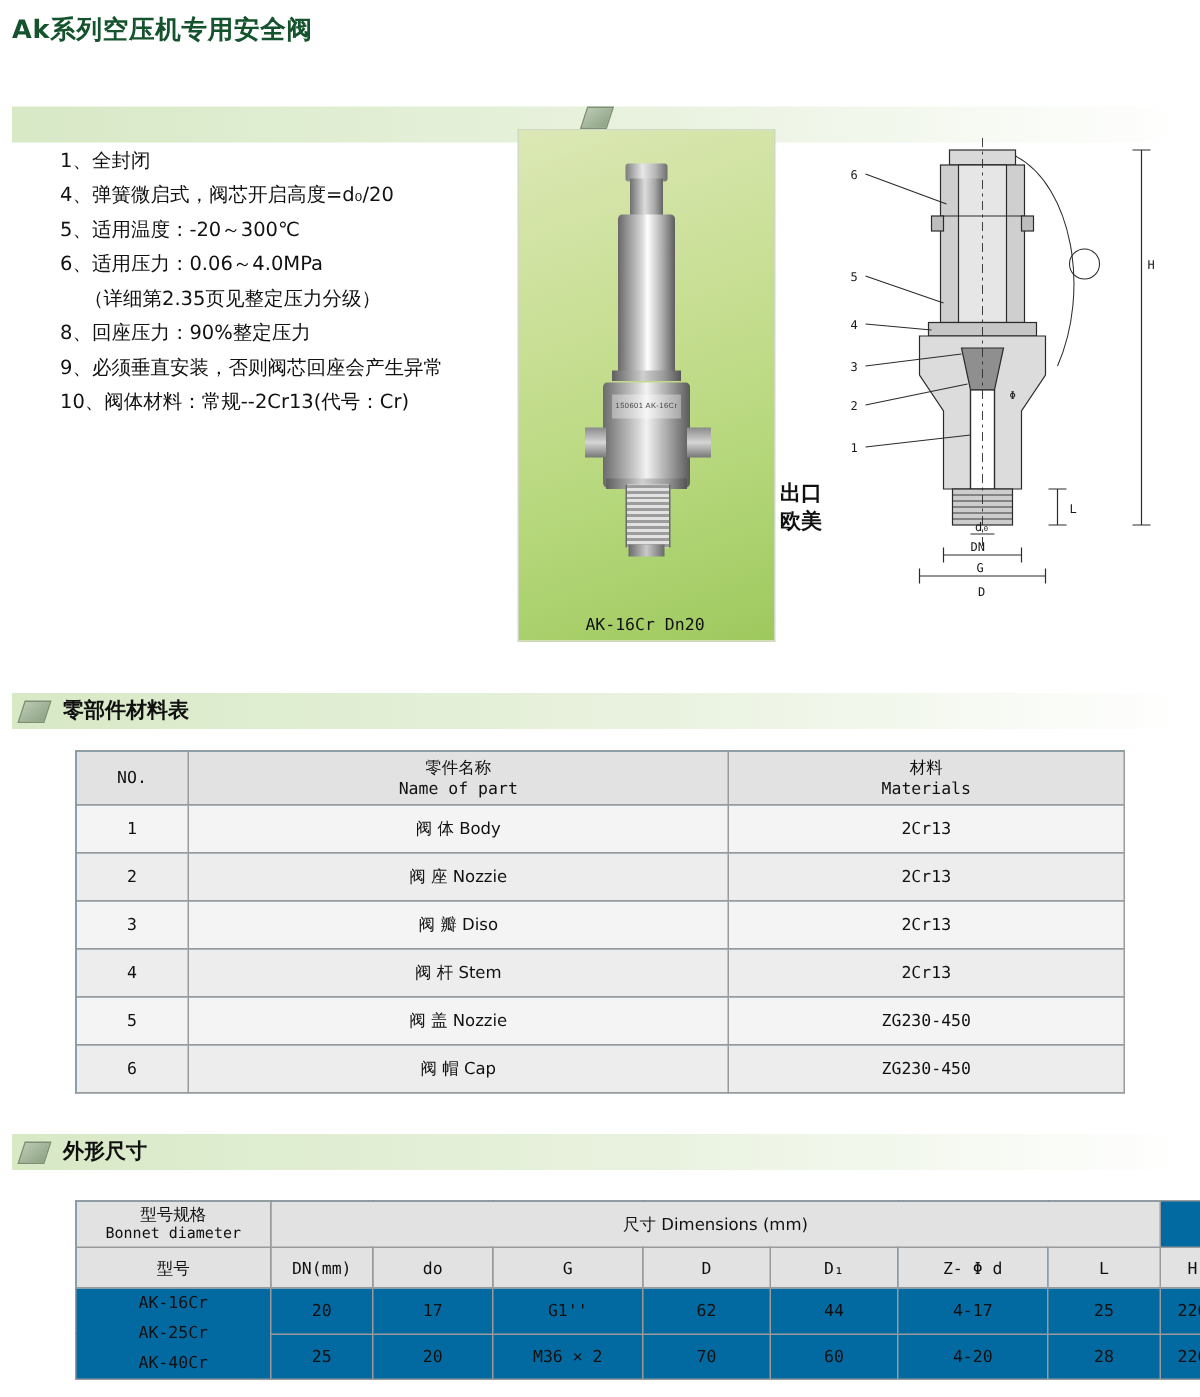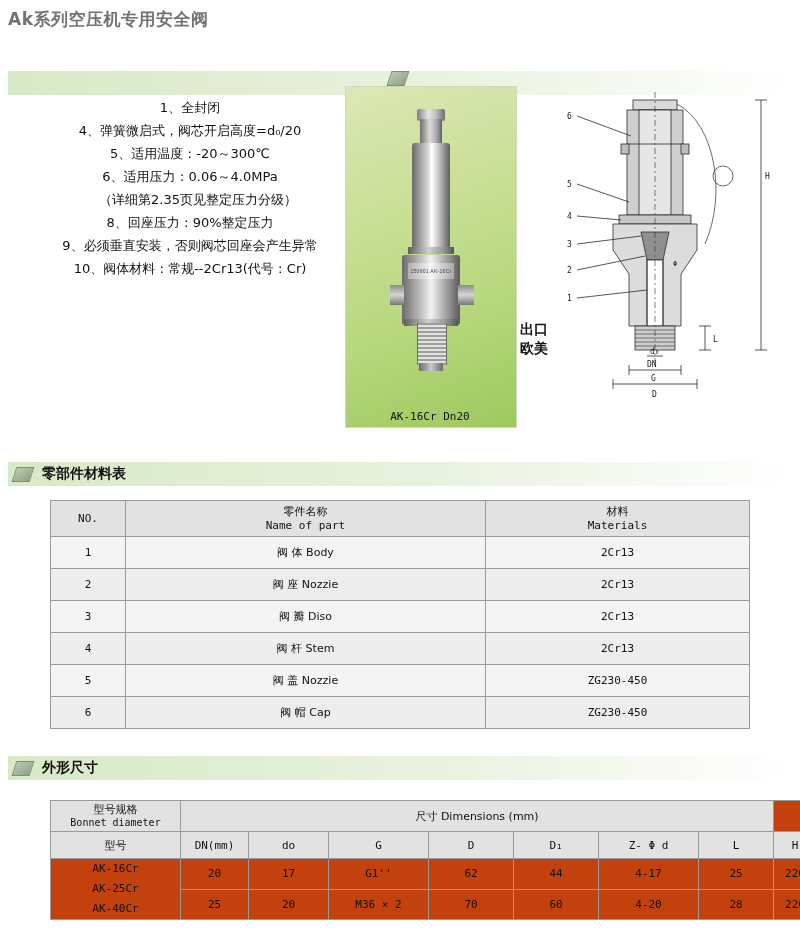--- a/index.html
+++ b/index.html
@@ -9,21 +9,21 @@
     font-family:"Liberation Sans", sans-serif;
     color:#1a1a1a;
     -webkit-font-smoothing:none;
   }
   .page{position:relative;width:800px;height:931px;overflow:hidden;}
 
   
   .page-title{
     position:absolute;left:8px;top:8px;
     font-size:17px;font-weight:bold;letter-spacing:0.5px;
-    color:#737373;
+    color:#14532d;
     font-family:"DejaVu Sans", sans-serif;
   }
 
   
   .section-head{
     position:absolute;left:8px;width:784px;
     height:24px;
     background:linear-gradient(to right,#d8e9c6 0%, #e9f2df 55%, #ffffff 100%);
     display:flex;align-items:center;
   }
@@ -39,21 +39,21 @@
     font-family:"DejaVu Sans", sans-serif;
   }
 
   
   .features{
     position:absolute;left:40px;top:96px;width:300px;
     font-size:13px;line-height:23px;
     font-family:"DejaVu Sans", sans-serif;
     color:#111;
   }
-  .features div{white-space:nowrap;text-align:center;}
+  .features div{white-space:nowrap;}
   .features .indent{padding-left:16px;}
 
   
   .photo-wrap{
     position:absolute;left:345px;top:86px;width:170px;height:340px;
     background:linear-gradient(160deg,#dce8b5 0%,#c9df96 35%,#b7d87d 65%,#9ec95e 100%);
     border:1px solid #cfd9bd;
   }
   .valve{
     position:absolute;left:50%;top:22px;transform:translateX(-50%);
@@ -120,21 +120,21 @@
 
   
   .drawing{position:absolute;left:555px;top:84px;width:240px;height:360px;}
 
   
   table{border-collapse:collapse;}
   .tbl{
     position:absolute;
     border:1px solid #9a9a9a;
     font-family:"DejaVu Sans Mono", monospace;
-    background:#c2410c;
+    background:#0369a1;
   }
   .tbl td,.tbl th{
     border:1px solid #9a9a9a;
     font-weight:normal;
     font-size:11px;
     text-align:center;
     color:#111;
     padding:0 2px;
   }
   .tbl thead td{background:#e2e2e2;}

